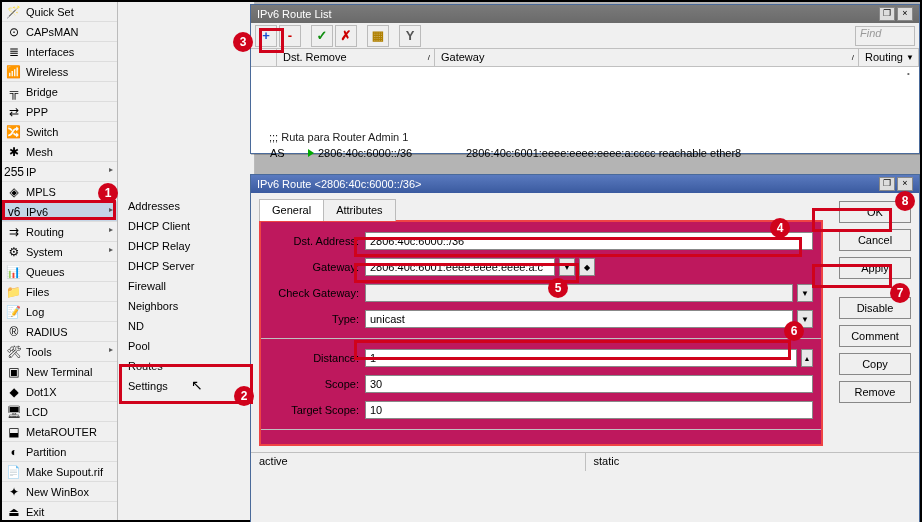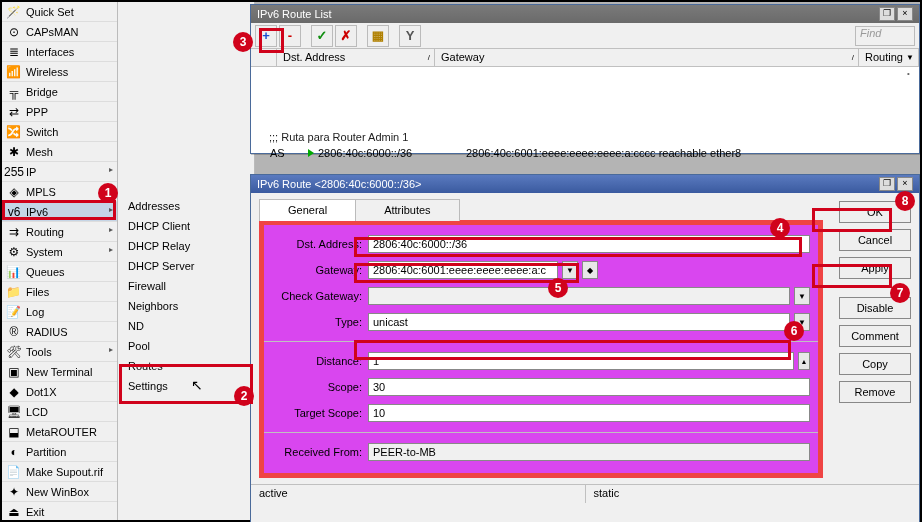--- a/index.html
+++ b/index.html
@@ -77,21 +77,21 @@
   .gh .sort { position: absolute; right: 4px; top: 4px; font-size: 8px; }
   .grid-body { background: #fff; height: 86px; position: relative; }
   .cmt-line { color: #222; padding: 2px 18px; font-size: 11px; }
   .row { display: flex; height: 16px; align-items: center; font-size: 11px; }
   .row .c { padding: 0 19px; }
   .route-win {
     left: -5px; top: 172px; width: 670px; height: 356px;
   }
   .route-body { display: flex; padding: 0; }
   .tabs { display: flex; height: 22px; }
-  .tab { padding: 4px 28px; background: #f0f0f0; border: 1px solid #bbb; border-bottom: none; margin-right: -1px; font-size: 11px; cursor: pointer; }
+  .tab { padding: 4px 12px; background: #f0f0f0; border: 1px solid #bbb; border-bottom: none; margin-right: -1px; font-size: 11px; cursor: pointer; }
   .tab.active { background: #fff; position: relative; z-index: 2; }
   .form-area { flex: 1; padding: 6px 8px; }
   .btns-col {
     width: 88px; padding: 8px 8px;
     display: flex; flex-direction: column; gap: 6px;
   }
   .dbtn { height: 22px; border: 1px solid #888; background: #efefef; font-size: 11px; cursor: pointer; }
   .frow { display: flex; align-items: center; margin-bottom: 8px; }
   .flbl { width: 96px; text-align: right; padding-right: 6px; font-size: 11px; }
   .fval { flex: 1; display: flex; align-items: center; gap: 4px; }
@@ -267,21 +267,21 @@
         <div class="tbtn enable">✓</div>
         <div class="tbtn disable">✗</div>
         <div class="tsp"></div>
         <div class="tbtn comment">▦</div>
         <div class="tsp"></div>
         <div class="tbtn filter">Y</div>
         <div class="find">Find</div>
       </div>
       <div class="grid-head">
         <div class="gh" style="width:26px"></div>
-        <div class="gh" style="width:158px"><span>Dst. Address</span><span class="sort">/</span></div>
+        <div class="gh" style="width:158px"><span>Dst. Remove</span><span class="sort">/</span></div>
         <div class="gh" style="flex:1"><span>Gateway</span><span class="sort">/</span></div>
         <div class="gh" style="width:60px"><span>Routing</span><span class="sort">▼</span></div>
       </div>
       <div class="grid-body">
         <div class="scroll-marker">•</div>
         <div style="height:62px"></div>
         <div class="cmt-line">;;; Ruta para Router Admin 1</div>
         <div class="row">
           <div class="c" style="width:26px">AS</div>
           <div class="c" style="width:158px"><span class="tri-green"></span><span>2806:40c:6000::/36</span></div>
@@ -297,21 +297,21 @@
           <div class="wbtn">❐</div>
           <div class="wbtn">×</div>
         </div>
       </div>
       <div class="route-body">
         <div class="form-area">
           <div class="tabs">
             <div class="tab active">General</div>
             <div class="tab">Attributes</div>
           </div>
-          <div style="border:5px solid #ef4444; background:#d946ef; padding:10px 8px 4px 8px; margin-top:-1px;">
+          <div style="border:2px solid #ef4444; background:#be185d; padding:10px 8px 4px 8px; margin-top:-1px;">
             <div class="frow">
               <div class="flbl">Dst. Address:</div>
               <div class="fval">
                   <input class="finput" value="2806:40c:6000::/36" style="">
                 </div>
             </div>
             <div class="frow">
               <div class="flbl">Gateway:</div>
               <div class="fval">
                 <input class="finput" style="flex: 0 0 190px;" value="2806:40c:6001:eeee:eeee:eeee:a:c">
@@ -347,26 +347,20 @@
                   <input class="finput" value="30" style="">
                 </div>
             </div>
             <div class="frow">
               <div class="flbl">Target Scope:</div>
               <div class="fval">
                   <input class="finput" value="10" style="">
                 </div>
             </div>
             <div class="sep"></div>
-            <div class="frow">
-              <div class="flbl">Received From:</div>
-              <div class="fval">
-                  <input class="finput" style="background: rgb(240, 240, 240);" readonly="" value="PEER-to-MB">
-                </div>
-            </div>
           </div>
         </div>
         <div class="btns-col">
           <button class="dbtn">OK</button>
           <button class="dbtn">Cancel</button>
           <button class="dbtn">Apply</button>
           <div style="height:6px"></div>
           <button class="dbtn">Disable</button>
           <button class="dbtn">Comment</button>
           <button class="dbtn">Copy</button>

